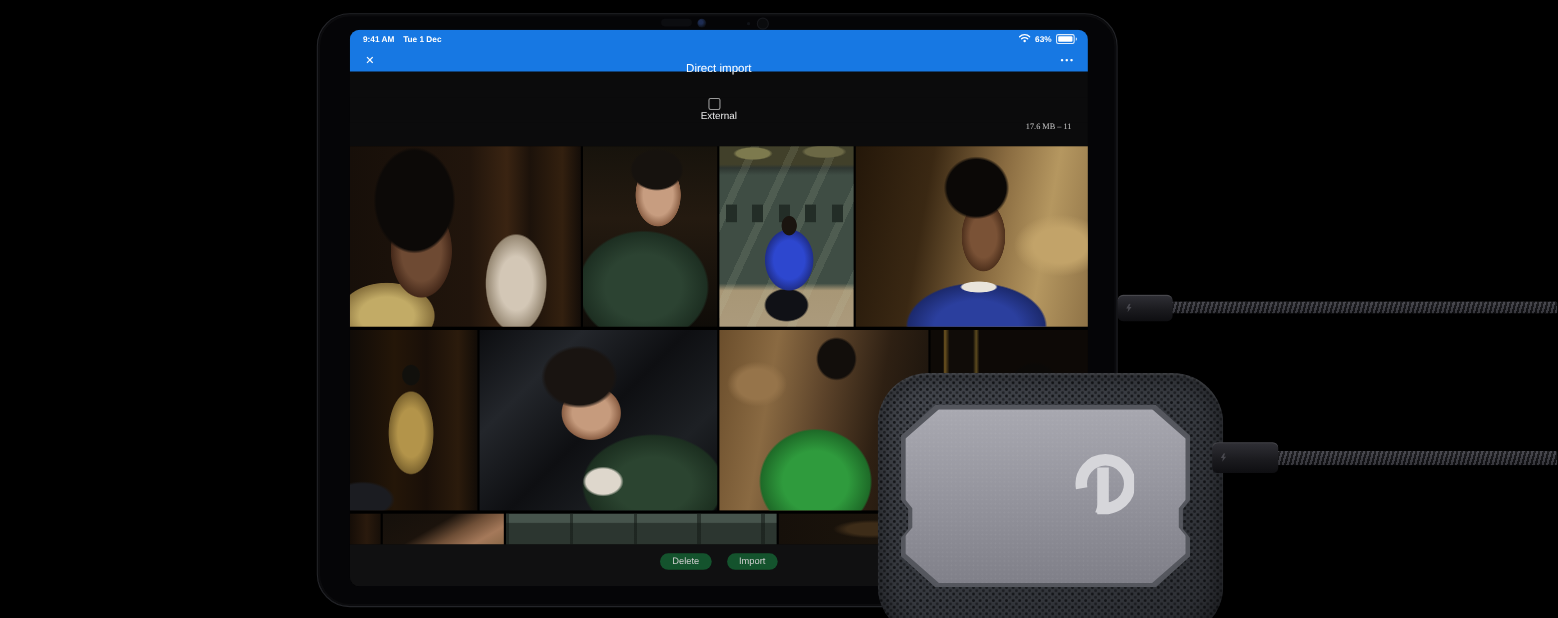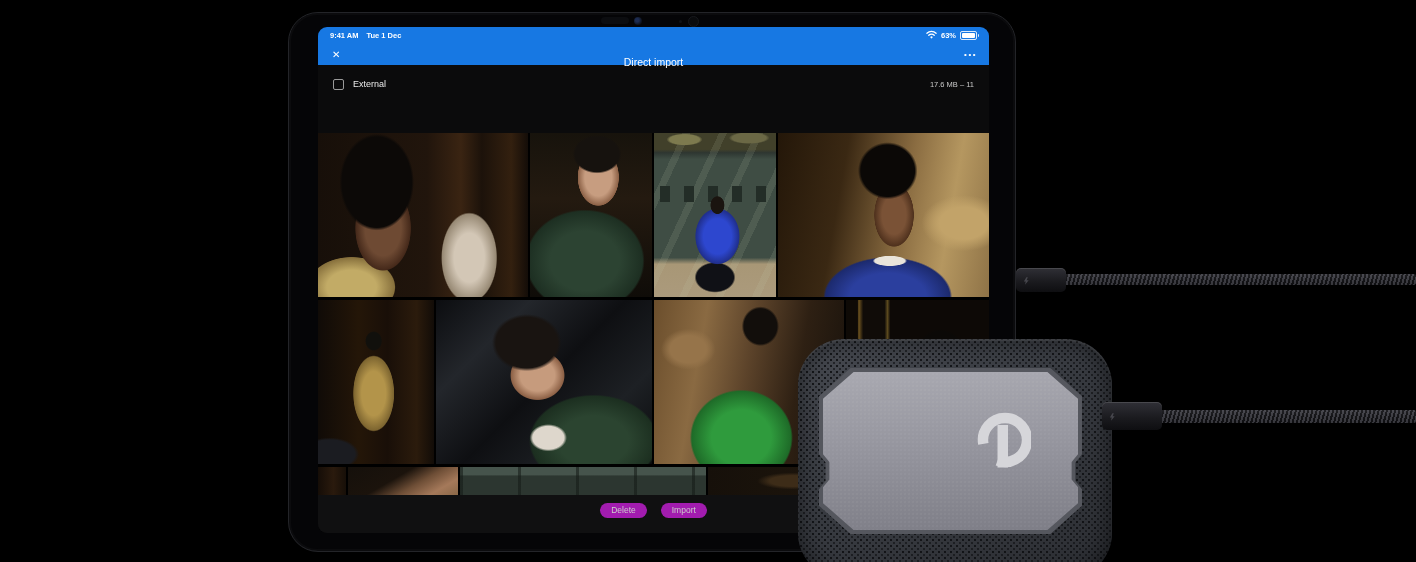--- a/index.html
+++ b/index.html
@@ -37,25 +37,25 @@
   
   .addto{position:absolute;left:0;top:38px;width:100%;height:24px;background:#202020;
          display:flex;align-items:center;justify-content:center;gap:6px;}
   .addto-label{color:#8f8f8f;font-size:8.5px;}
   .addto-value{color:#f0f0f0;font-size:10px;}
   .chev{width:8px;height:8px;display:inline-block;}
 
   
   .srcrow{position:absolute;left:0;width:100%;height:22px;display:flex;align-items:center;
           padding:0 15px;box-sizing:border-box;background:#0b0b0c;}
-  .srcrow.r1{top:46px;}
+  .srcrow.r1{top:62px;flex-direction:column;}
   .srcrow.r2{top:84px;}
   .cb{width:9px;height:9px;border:1px solid #9a9a9a;border-radius:2px;margin-right:9px;flex:none;}
   .src-label{color:#e9e9e9;font-size:9px;}
-  .src-val{margin-left:auto;color:#c9c9c9;font-size:7.5px;}
+  .src-val{margin-left:auto;color:#c9c9c9;font-size:7.5px;font-family:Liberation Serif, serif;}
 
   
   .grid{position:absolute;left:0;top:106px;width:671px;height:362px;background:#000;}
   .ph{position:absolute;overflow:hidden;}
   
   .p11{left:0;top:0;width:210px;height:164px;background:
     radial-gradient(ellipse 60px 78px at 28% 30%, #0c0907 58%, rgba(12,9,7,0) 62%),
     radial-gradient(ellipse 36px 55px at 31% 58%, #6e4a33 50%, #45291a 76%, rgba(0,0,0,0) 78%),
     radial-gradient(ellipse 55px 38px at 16% 94%, #c2ab66 45%, #87703c 78%, rgba(0,0,0,0) 80%),
     radial-gradient(ellipse 36px 58px at 72% 76%, #d3c7b6 42%, #978974 75%, rgba(0,0,0,0) 78%),
@@ -110,21 +110,21 @@
   .p33{left:142px;top:334px;width:246px;height:28px;background:
     repeating-linear-gradient(90deg, rgba(20,26,22,.55) 0 3px, rgba(0,0,0,0) 3px 58px),
     linear-gradient(180deg, #46544c 0%, #46544c 28%, #2c3630 32%, #2c3630 100%);}
   .p34{left:390px;top:334px;width:281px;height:28px;background:
     radial-gradient(ellipse 50px 12px at 30% 50%, #3d2c18 45%, rgba(0,0,0,0) 70%),
     linear-gradient(90deg, #16100a 0%, #1d150c 45%, #120d08 100%);}
 
   
   .footerbar{position:absolute;left:0;top:468px;width:100%;height:38px;background:#101011;
              display:flex;align-items:flex-start;justify-content:center;gap:14px;padding-top:8px;box-sizing:border-box;}
-  .pillbtn{border:none;background:#a21caf;color:#cdcdcd;font-family:"Liberation Sans",sans-serif;
+  .pillbtn{border:none;background:#14532d;color:#cdcdcd;font-family:"Liberation Sans",sans-serif;
            font-size:8.5px;height:15px;padding:0 11px;border-radius:8px;line-height:15px;}
 
   
   .cable{position:absolute;height:11px;z-index:3;border-radius:2px;background:
      repeating-linear-gradient(105deg, rgba(10,10,12,.55) 0 2px, rgba(90,90,98,.5) 2px 4px),
      linear-gradient(180deg, #3c3c41 0%, #232327 45%, #131316 100%);}
   .cable.top{left:1058px;top:274px;width:358px;}
   .cable.bottom{left:1150px;top:410px;width:266px;height:13px;z-index:5;}
   .connector{position:absolute;border-radius:5px;z-index:6;
      background:linear-gradient(180deg,#303036 0%, #1b1b1f 55%, #0e0e11 100%);

